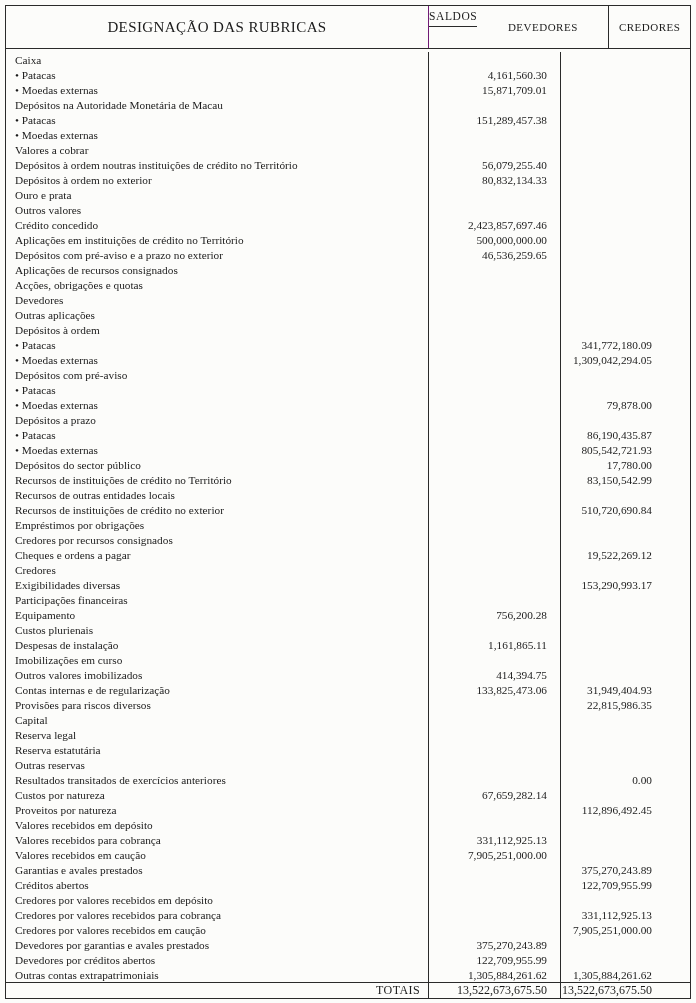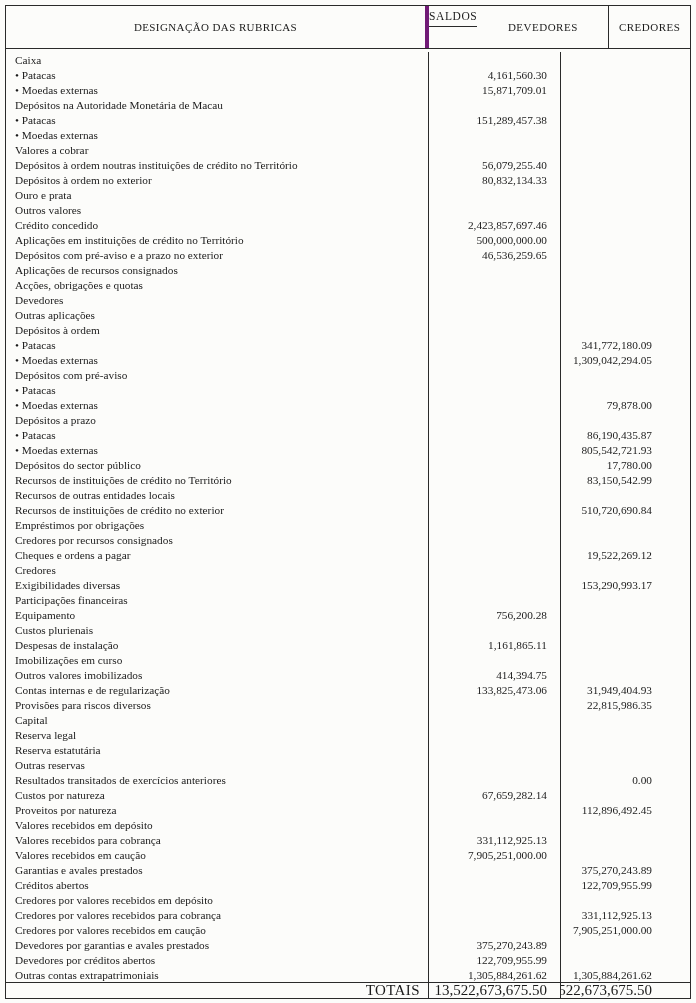--- a/index.html
+++ b/index.html
@@ -30,25 +30,25 @@
   }
   
   .thead {
     flex: 0 0 auto;
     height: 43px;
     display: flex;
     border-bottom: 1px solid #2a2a2a;
   }
   .th-designacao {
     width: 423px;
-    border-right: 4px solid #701a75;
+    border-right: 1px solid #701a75;
     display: flex;
     align-items: center;
     justify-content: center;
-    font-size: 11px;
+    font-size: 15px;
     letter-spacing: 0.4px;
   }
   .th-saldos-group { flex: 1; display: flex; }
   .th-saldos {
     height: 21px;
     border-bottom: 1px solid #2a2a2a;
     display: flex;
     align-items: center;
     justify-content: center;
     font-size: 11.5px;
@@ -104,21 +104,21 @@
     flex: 1;
     padding-right: 38px;
   }
   
   .tfoot {
     flex: 0 0 auto;
     height: 16px;
     display: flex;
     border-top: 1px solid #2a2a2a;
   }
-  .tfoot .cell { font-size: 15px; }
+  .tfoot .cell { font-size: 12px; }
   .tfoot .cell.label { justify-content: flex-end; padding-right: 8px; letter-spacing: 0.4px; }
 </style>
 </head>
 <body>
 
 <div class="sheet">
   <div class="table">
 
     <div class="thead">
       <div class="th-designacao">DESIGNAÇÃO DAS RUBRICAS</div>

